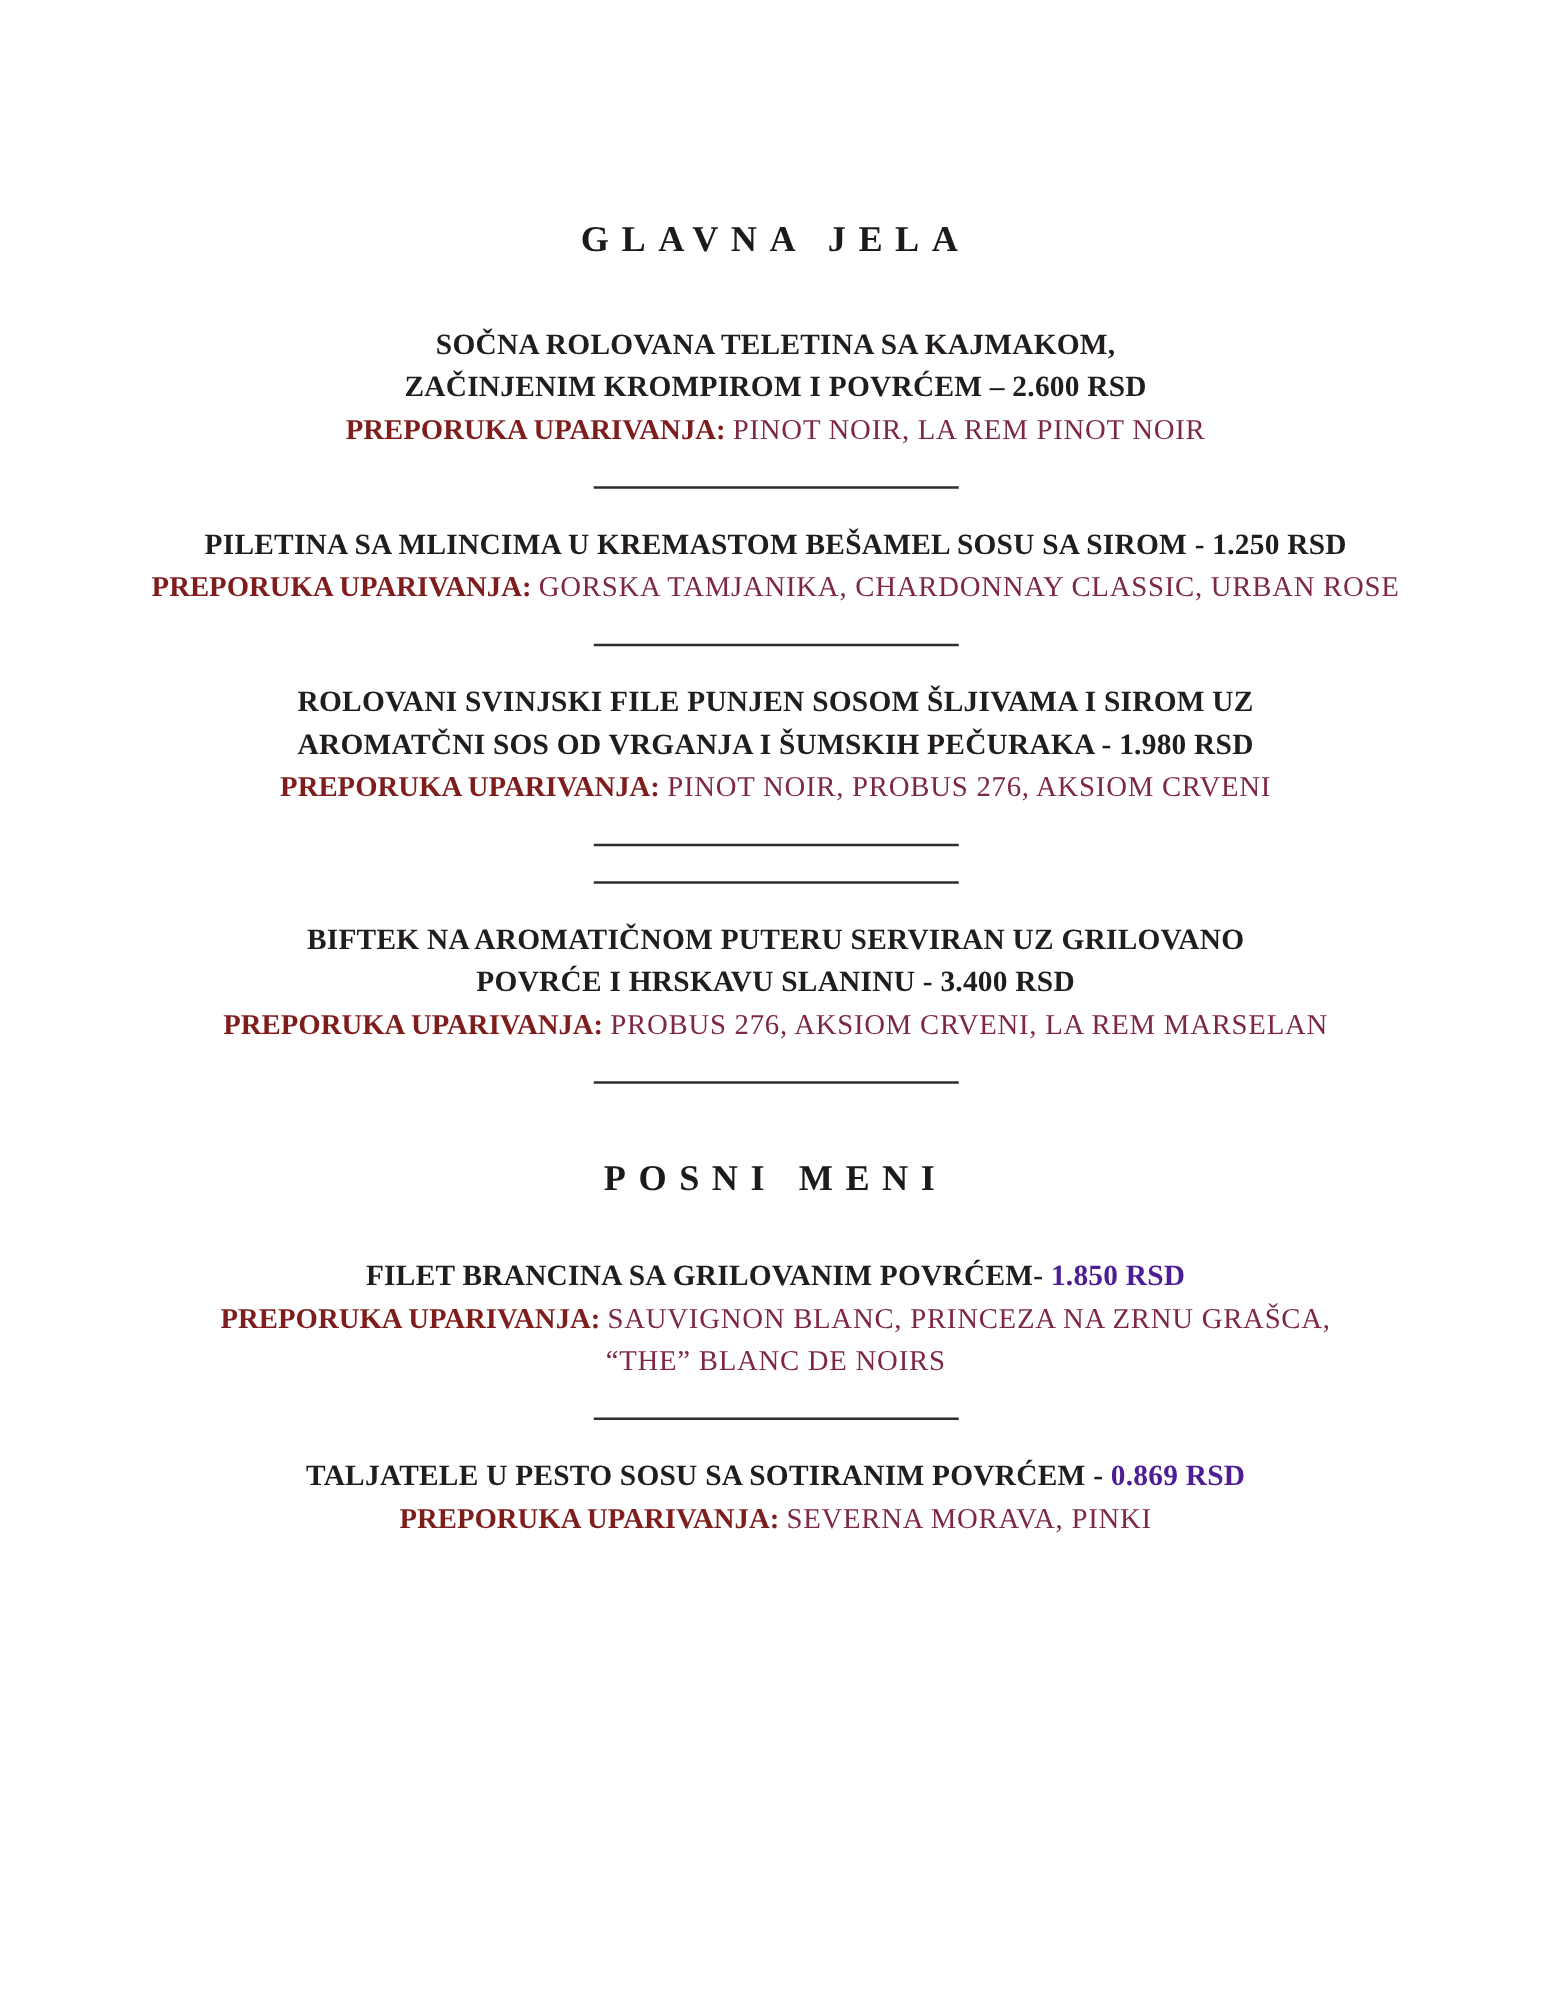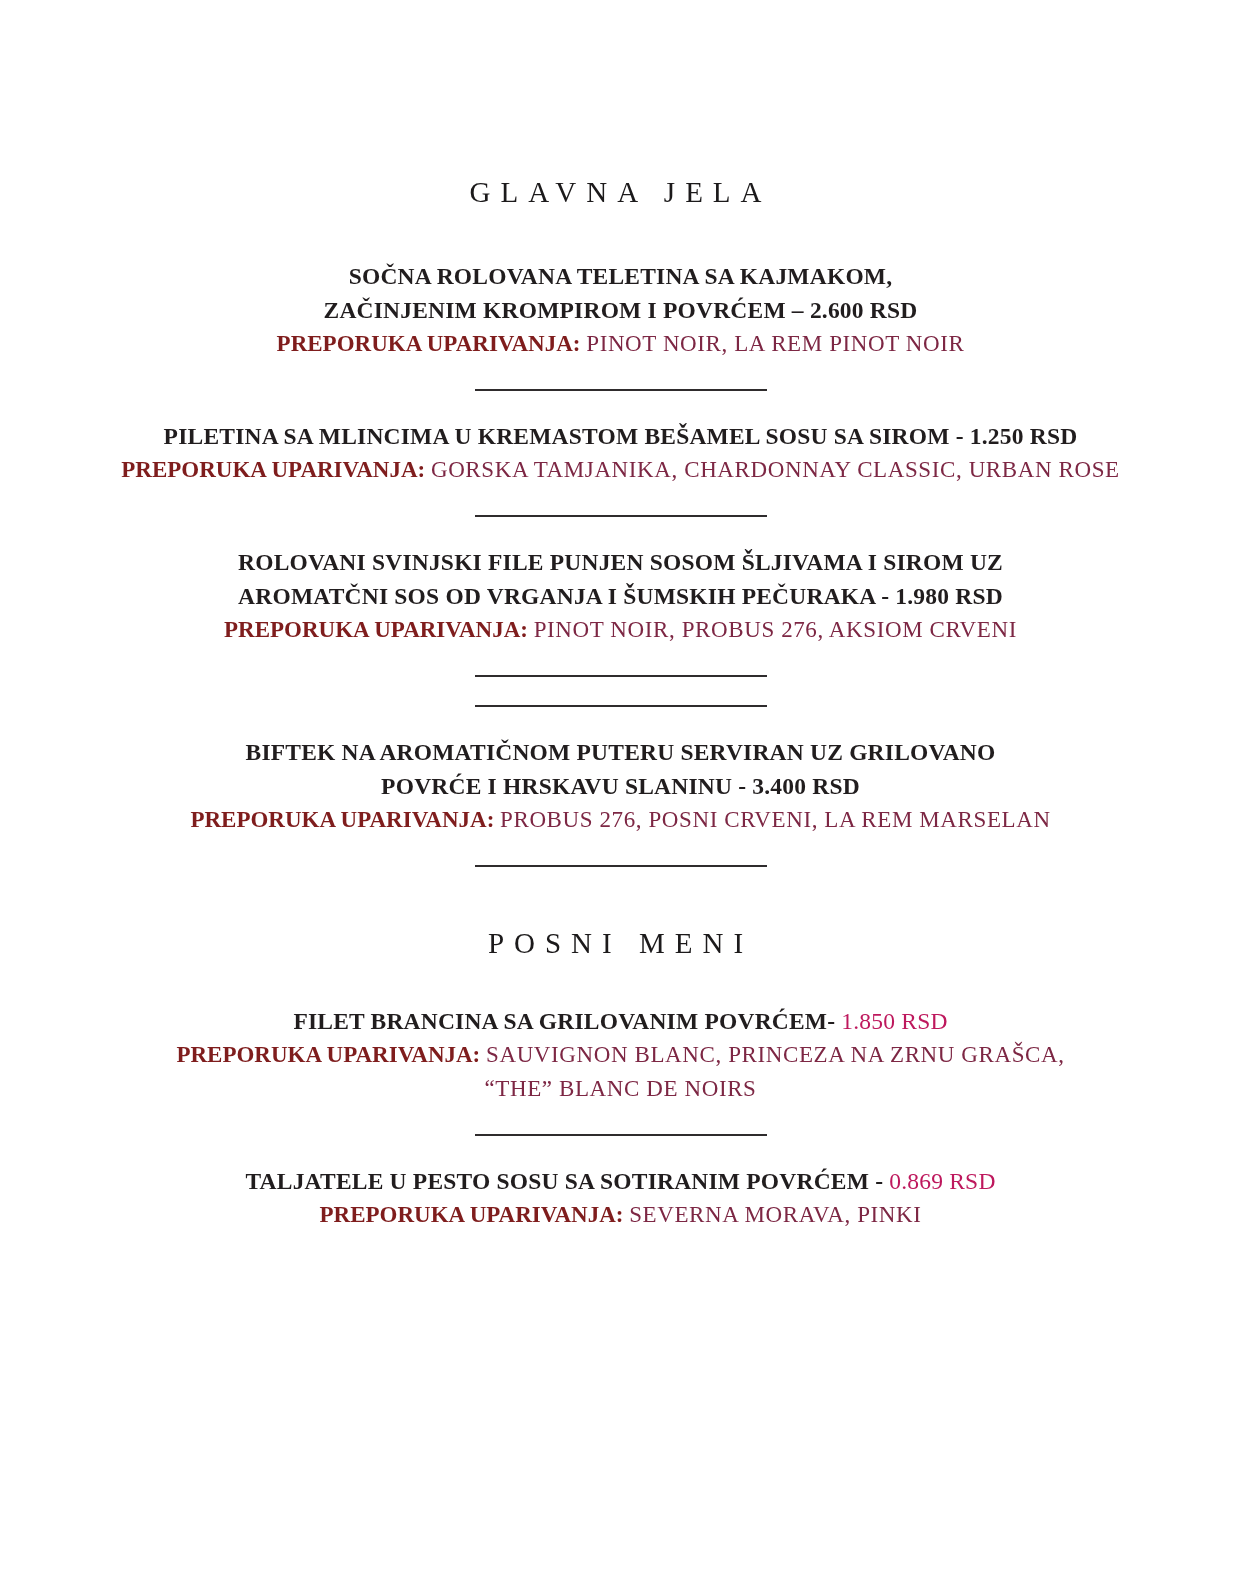--- a/index.html
+++ b/index.html
@@ -11,21 +11,21 @@
     overflow:hidden;
   }
   .page{
     box-sizing:border-box;
     width:1241px;height:1594px;
     padding-top:176px;
     text-align:center;
   }
   .section-title{
     font-size:29px;
-    font-weight:400;
+    font-weight:700;
     letter-spacing:10px;
     color:#1c1a1b;
     margin:0 0 50px 0;
   }
   .section-title.second{
     margin-top:60px;
     margin-bottom:44px;
   }
   .menu-item{margin:0;}
   .dish-line{
@@ -42,22 +42,22 @@
   .pairing-label{
     font-weight:700;
     color:#7f1d1d;
   }
   .pairing-text{
     color:#7d2744;
     letter-spacing:0.6px;
   }
   .pairing-text.block{display:block;}
   .price-accent{
-    color:#be185d;
-    font-weight:400;
+    color:#4c1d95;
+    font-weight:700;
   }
   .divider{
     width:292px;
     border:none;
     border-top:2px solid #2f2c2d;
     margin:28px auto;
   }
 </style>
 </head>
 <body>
@@ -95,21 +95,21 @@
   </div>
   <hr class="divider">
 
   <hr class="divider">
 
   <div class="menu-item">
     <div class="dish-line">BIFTEK NA AROMATIČNOM PUTERU SERVIRAN UZ GRILOVANO</div>
     <div class="dish-line">POVRĆE I HRSKAVU SLANINU - 3.400 RSD</div>
     <div class="pairing">
       <span class="pairing-label">PREPORUKA UPARIVANJA:</span>
-      <span class="pairing-text">PROBUS 276, POSNI CRVENI, LA REM MARSELAN</span>
+      <span class="pairing-text">PROBUS 276, AKSIOM CRVENI, LA REM MARSELAN</span>
     </div>
   </div>
   <hr class="divider">
 
 
   <h1 class="section-title second">POSNI MENI</h1>
 
   <div class="menu-item">
     <div class="dish-line">
       <span>FILET BRANCINA SA GRILOVANIM POVRĆEM-</span>

